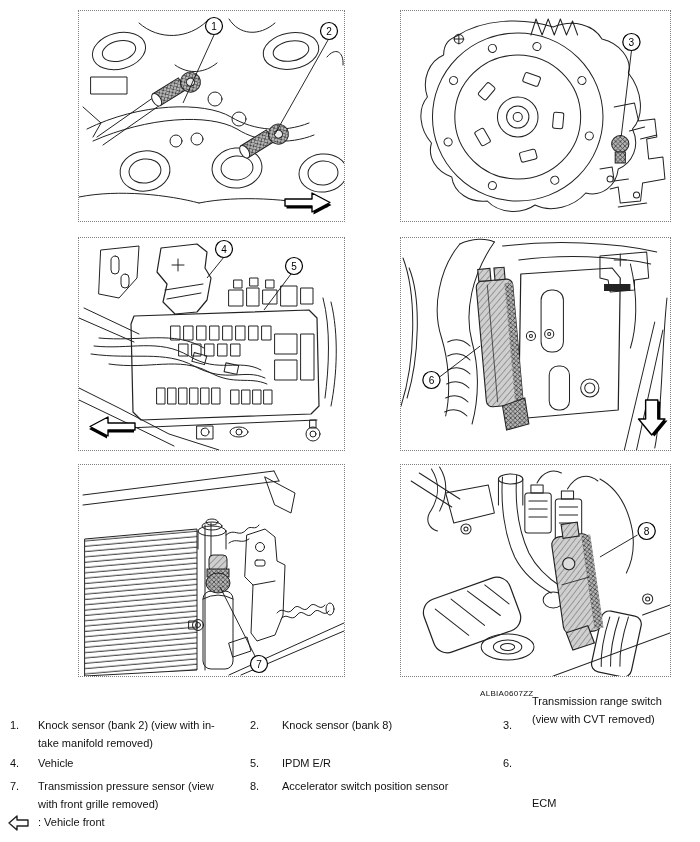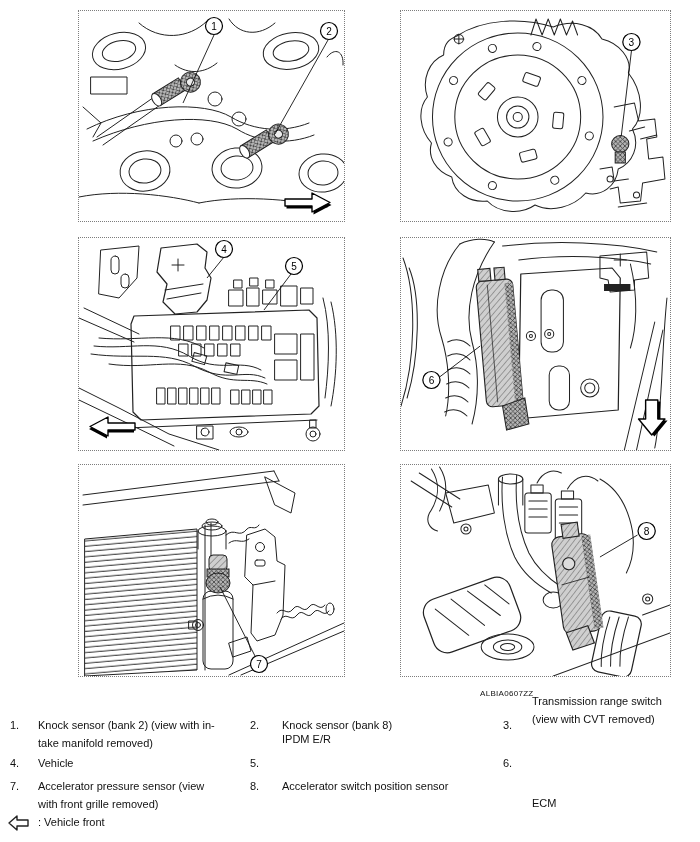--- a/index.html
+++ b/index.html
@@ -380,26 +380,26 @@
 take manifold removed)</span>
     <span class="lnum" style="left:250px;top:716px">2.</span>
     <span class="ltxt" style="left:282px;top:716px;width:210px">Knock sensor (bank 8)</span>
     <span class="lnum" style="left:503px;top:716px">3.</span>
     <span class="ltxt" style="left:532px;top:692px;width:162px">Transmission range switch
 (view with CVT removed)</span>
 
     <span class="lnum" style="left:10px;top:754px">4.</span>
     <span class="ltxt" style="left:38px;top:754px;width:212px">Vehicle</span>
     <span class="lnum" style="left:250px;top:754px">5.</span>
-    <span class="ltxt" style="left:282px;top:730px;width:210px">IPDM E/R</span>
+    <span class="ltxt" style="left:282px;top:754px;width:210px">IPDM E/R</span>
     <span class="lnum" style="left:503px;top:754px">6.</span>
     <span class="ltxt" style="left:532px;top:794px;width:162px">ECM</span>
 
     <span class="lnum" style="left:10px;top:777px">7.</span>
-    <span class="ltxt" style="left:38px;top:777px;width:212px">Accelerator pressure sensor (view
+    <span class="ltxt" style="left:38px;top:777px;width:212px">Transmission pressure sensor (view
 with front grille removed)</span>
     <span class="lnum" style="left:250px;top:777px">8.</span>
     <span class="ltxt" style="left:282px;top:777px;width:250px">Accelerator switch position sensor</span>
   </div>
 
   <div class="vf-row">
     <span class="vf-icon">
       <svg width="22" height="16" viewBox="0 0 22 16">
         <path d="M9 1 L9 5 L20 5 L20 11 L9 11 L9 15 L1 8 Z" fill="#fff" stroke="#222" stroke-width="1.4" stroke-linejoin="round"></path>
       </svg>

